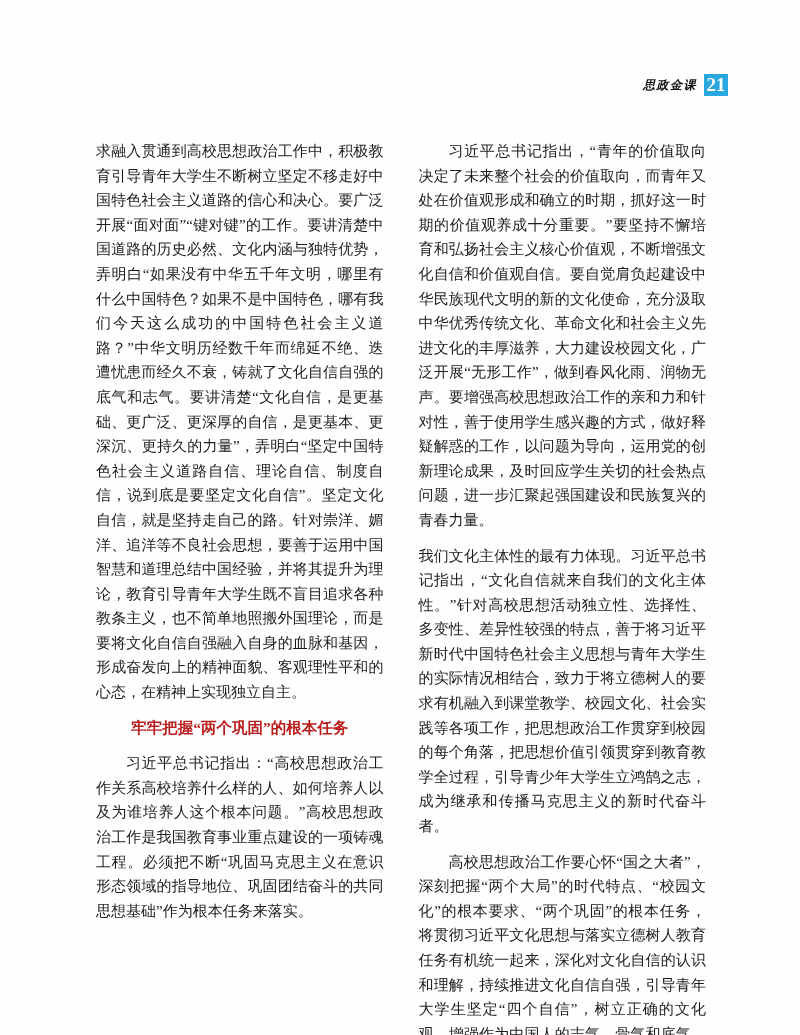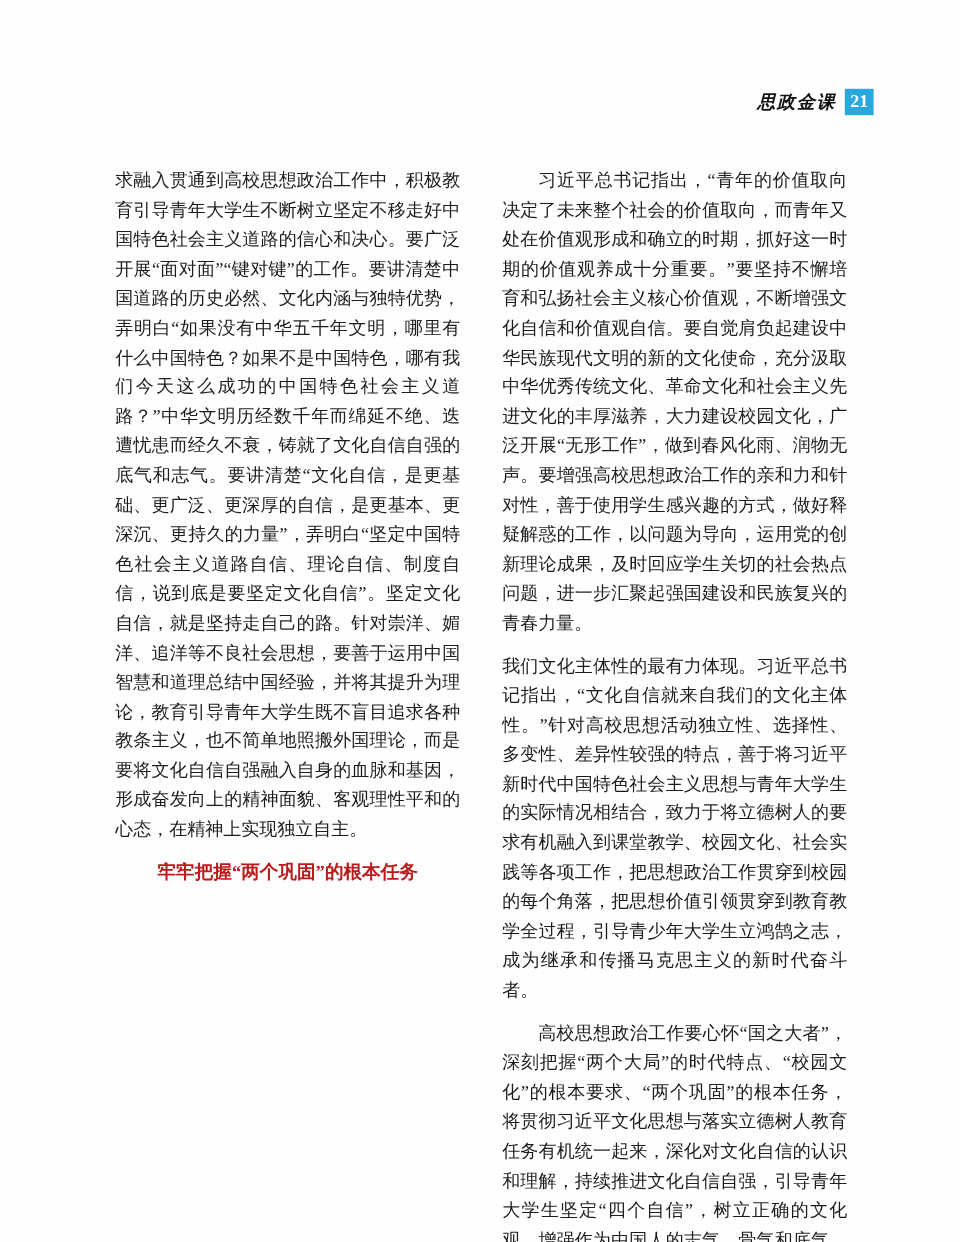--- a/index.html
+++ b/index.html
@@ -20,34 +20,34 @@
     position: absolute;
     top: 74px;
     right: 72px;
     display: flex;
     align-items: center;
     gap: 7px;
   }
   .section-label {
     font-weight: bold;
     font-style: italic;
-    font-size: 15px;
+    font-size: 12px;
     letter-spacing: 1.5px;
     color: #111;
   }
   .page-badge {
     display: flex;
     align-items: center;
     justify-content: center;
     width: 24px;
     height: 22px;
     background: #2aa7de;
     color: #ffffff;
     font-weight: bold;
-    font-size: 15px;
+    font-size: 19px;
   }
   .columns {
     position: absolute;
     left: 85px;
     top: 128px;
     width: 632px;
     display: flex;
     gap: 13px;
   }
   .col {
@@ -98,20 +98,21 @@
   <header class="page-header">
     <span class="section-label">思政金课</span>
     <span class="page-badge">21</span>
   </header>
 
   <main class="columns">
 
     <section class="col">
       <p class="body-p">求融入贯通到高校思想政治工作中，积极教育引导青年大学生不断树立坚定不移走好中国特色社会主义道路的信心和决心。要广泛开展“面对面”“键对键”的工作。要讲清楚中国道路的历史必然、文化内涵与独特优势，弄明白“如果没有中华五千年文明，哪里有什么中国特色？如果不是中国特色，哪有我们今天这么成功的中国特色社会主义道路？”中华文明历经数千年而绵延不绝、迭遭忧患而经久不衰，铸就了文化自信自强的底气和志气。要讲清楚“文化自信，是更基础、更广泛、更深厚的自信，是更基本、更深沉、更持久的力量”，弄明白“坚定中国特色社会主义道路自信、理论自信、制度自信，说到底是要坚定文化自信”。坚定文化自信，就是坚持走自己的路。针对崇洋、媚洋、追洋等不良社会思想，要善于运用中国智慧和道理总结中国经验，并将其提升为理论，教育引导青年大学生既不盲目追求各种教条主义，也不简单地照搬外国理论，而是要将文化自信自强融入自身的血脉和基因，形成奋发向上的精神面貌、客观理性平和的心态，在精神上实现独立自主。</p>
       <h2 class="sub-heading">牢牢把握“两个巩固”的根本任务</h2>
+      <p class="body-p indent">习近平总书记指出：“高校思想政治工作关系高校培养什么样的人、如何培养人以及为谁培养人这个根本问题。”高校思想政治工作是我国教育事业重点建设的一项铸魂工程。必须把不断“巩固马克思主义在意识形态领域的指导地位、巩固团结奋斗的共同思想基础”作为根本任务来落实。</p>
     </section>
 
     <section class="col">
       <p class="body-p indent">习近平总书记指出，“青年的价值取向决定了未来整个社会的价值取向，而青年又处在价值观形成和确立的时期，抓好这一时期的价值观养成十分重要。”要坚持不懈培育和弘扬社会主义核心价值观，不断增强文化自信和价值观自信。要自觉肩负起建设中华民族现代文明的新的文化使命，充分汲取中华优秀传统文化、革命文化和社会主义先进文化的丰厚滋养，大力建设校园文化，广泛开展“无形工作”，做到春风化雨、润物无声。要增强高校思想政治工作的亲和力和针对性，善于使用学生感兴趣的方式，做好释疑解惑的工作，以问题为导向，运用党的创新理论成果，及时回应学生关切的社会热点问题，进一步汇聚起强国建设和民族复兴的青春力量。</p>
       <p class="body-p">我们文化主体性的最有力体现。习近平总书记指出，“文化自信就来自我们的文化主体性。”针对高校思想活动独立性、选择性、多变性、差异性较强的特点，善于将习近平新时代中国特色社会主义思想与青年大学生的实际情况相结合，致力于将立德树人的要求有机融入到课堂教学、校园文化、社会实践等各项工作，把思想政治工作贯穿到校园的每个角落，把思想价值引领贯穿到教育教学全过程，引导青少年大学生立鸿鹄之志，成为继承和传播马克思主义的新时代奋斗者。</p>
       <p class="body-p indent">
         <span>高校思想政治工作要心怀“国之大者”，深刻把握“两个大局”的时代特点、“校园文化”的根本要求、“两个巩固”的根本任务，将贯彻习近平文化思想与落实立德树人教育任务有机统一起来，深化对文化自信的认识和理解，持续推进文化自信自强，引导青年大学生坚定“四个自信”，树立正确的文化观，增强作为中国人的志气、骨气和底气，成为传承中华优秀传统文化的传播者和践行者。</span><span class="endmark">政</span>
       </p>
       <p class="author indent">（作者单位：天津职业技术师范大学、天津科技大学）</p>
     </section>

